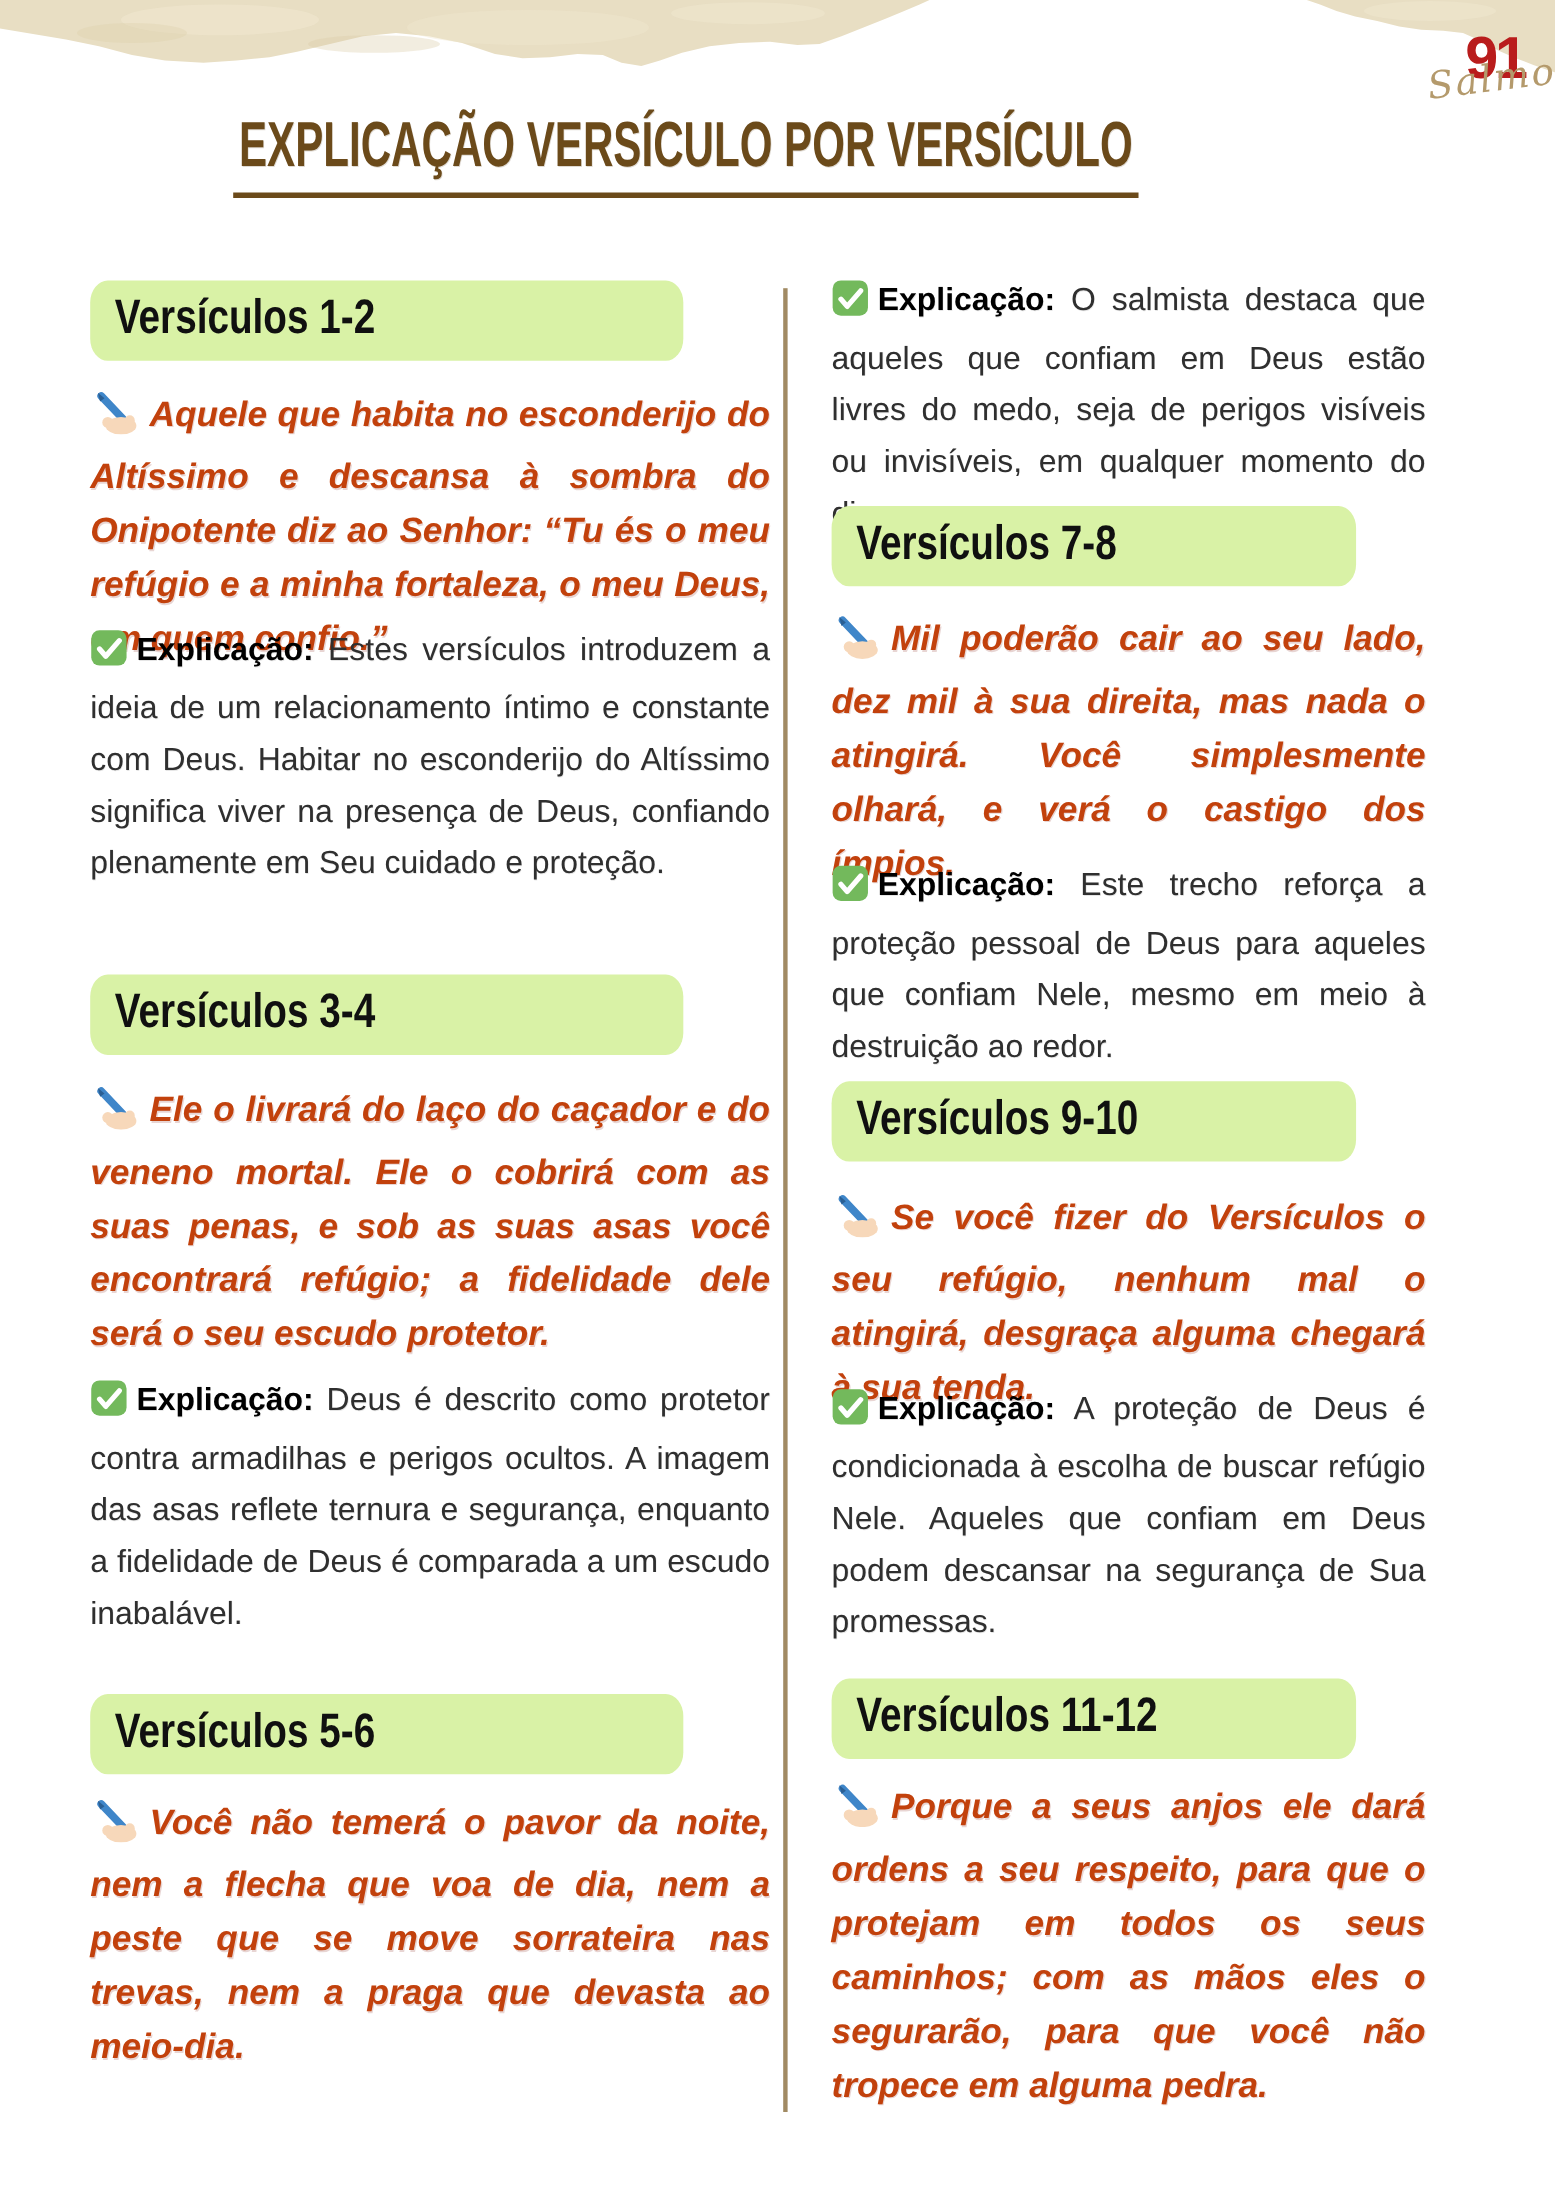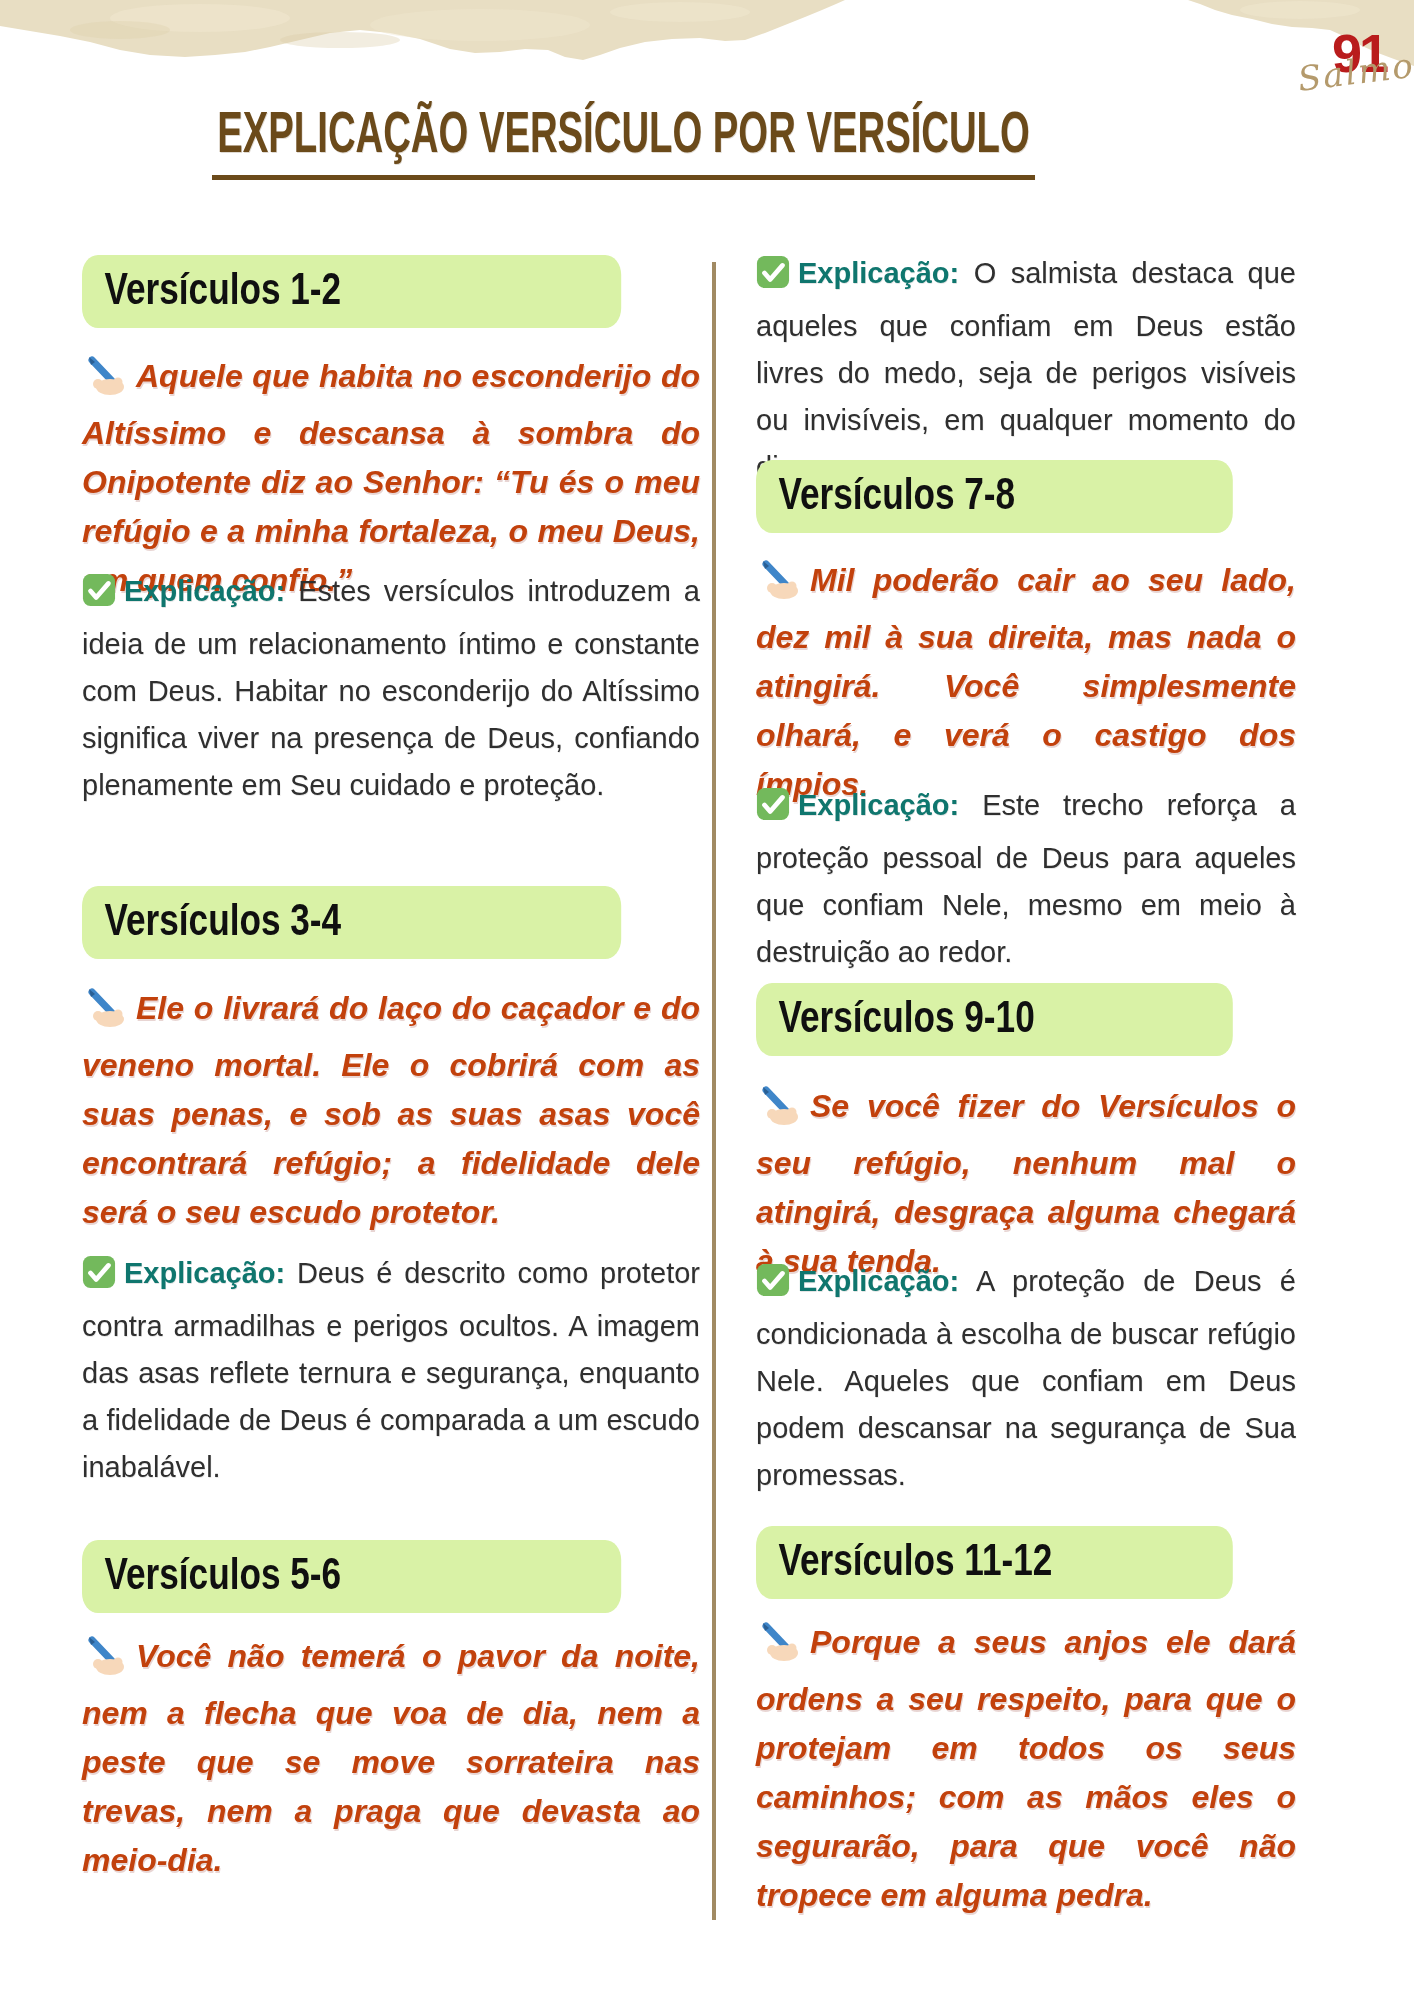--- a/index.html
+++ b/index.html
@@ -44,21 +44,21 @@
     position:absolute;margin:0;text-align:justify;
     color:#c2410c;font-weight:bold;font-style:italic;
     font-size:32px;line-height:49px;
     text-shadow:1px 1.5px 0 rgba(130,20,10,0.18);
   }
   .expl{
     position:absolute;margin:0;text-align:justify;
     color:#2f2f2f;font-size:29px;line-height:47px;
     text-shadow:0.5px 0.5px 0 rgba(0,0,0,0.10);
   }
-  .expl b{color:#0f766e;}
+  .expl b{color:#000000;}
   .icon{display:inline-block;vertical-align:-8px;margin-right:10px;}
   .icon.small{vertical-align:-6px;margin-right:8px;}
   
   .pos-lb1{top:255px;} .pos-lq1{top:352px;} .pos-le1{top:568px;}
   .pos-lb2{top:886px;} .pos-lq2{top:984px;} .pos-le2{top:1250px;}
   .pos-lb3{top:1540px;} .pos-lq3{top:1632px;}
   
   .pos-re0{top:250px;} .pos-rb1{top:460px;} .pos-rq1{top:556px;}
   .pos-re2{top:782px;} .pos-rb2{top:983px;} .pos-rq2{top:1082px;}
   .pos-re3{top:1258px;} .pos-rb3{top:1526px;} .pos-rq3{top:1618px;}

